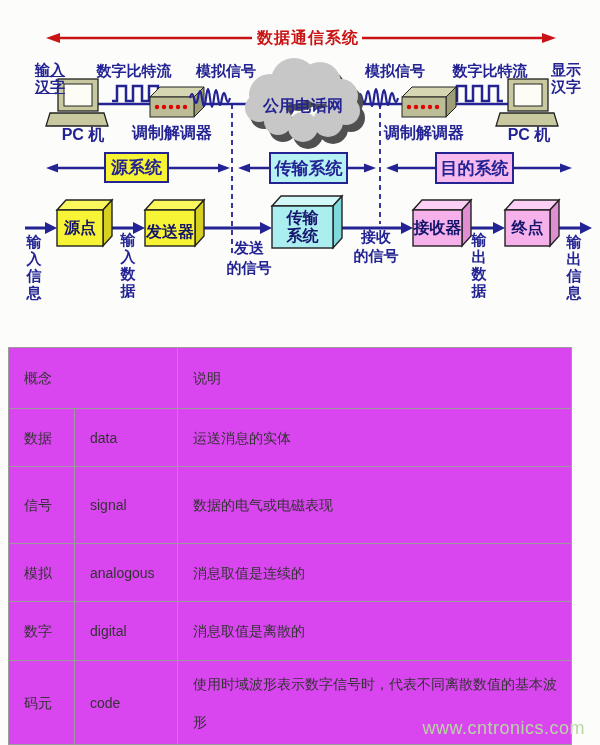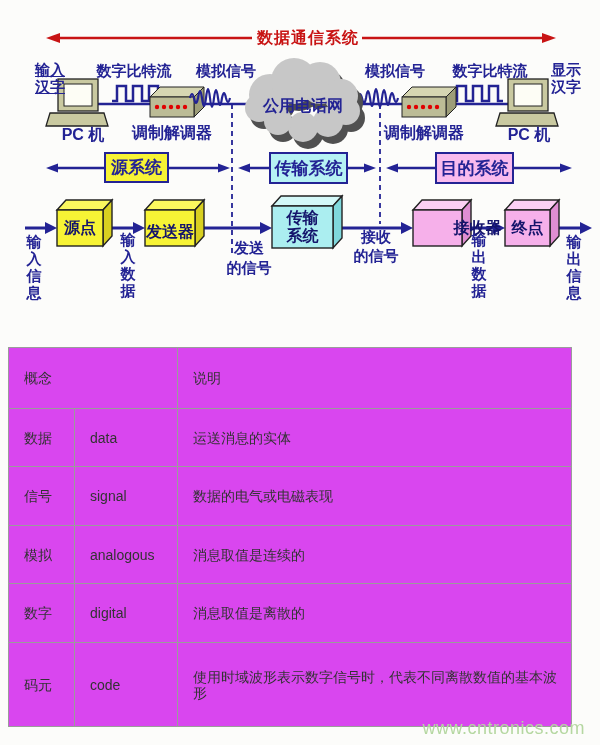--- a/index.html
+++ b/index.html
@@ -217,21 +217,21 @@
 
     <div class="bandlbl" style="left:105px;top:153px;width:63px;height:29px;">源系统</div>
     <div class="bandlbl" style="left:270px;top:153px;width:77px;height:30px;">传输系统</div>
     <div class="bandlbl" style="left:436px;top:153px;width:77px;height:30px;">目的系统</div>
 
     <div class="boxlbl" style="left:57px;top:210px;width:46px;height:36px;">源点</div>
     <div class="boxlbl" style="left:145px;top:210px;width:50px;height:45px;">发送器</div>
     <div class="boxlbl" style="left:272px;top:206px;width:61px;height:42px;">
       <span class="wrapspan">传输系统</span>
     </div>
-    <div class="boxlbl" style="left:413px;top:210px;width:49px;height:36px;padding-left:40px;">接收器</div>
+    <div class="boxlbl" style="left:413px;top:210px;width:49px;height:36px;">接收器</div>
     <div class="boxlbl" style="left:505px;top:210px;width:45px;height:36px;">终点</div>
 
     <div class="vlbl" style="left:25px;top:233px;">输入信息</div>
     <div class="vlbl" style="left:119px;top:231px;">输入数据</div>
     <div class="lbl lbl2" style="left:222px;top:238px;width:54px;line-height:20px;">
       <div>发送</div>
       <div>的信号</div>
     </div>
     <div class="lbl lbl2" style="left:348px;top:227px;width:56px;line-height:19px;">
       <div>接收</div>
@@ -250,38 +250,38 @@
     <tbody>
         <tr style="height:61px;">
       <td colspan="2">概念</td>
       <td>说明</td>
     </tr>
     <tr style="height:58px;">
       <td>数据</td>
       <td>data</td>
       <td>运送消息的实体</td>
     </tr>
-    <tr style="height:59px;">
+    <tr style="height:77px;">
       <td>信号</td>
       <td>signal</td>
       <td>数据的电气或电磁表现</td>
     </tr>
     <tr style="height:58px;">
       <td>模拟</td>
       <td>analogous</td>
       <td>消息取值是连续的</td>
     </tr>
     <tr style="height:59px;">
       <td>数字</td>
       <td>digital</td>
       <td>消息取值是离散的</td>
     </tr>
     <tr style="height:84px;">
       <td>码元</td>
       <td>code</td>
-      <td style="line-height:16px;margin-left:18px;">使用时域波形表示数字信号时，代表不同离散数值的基本波形</td>
+      <td style="line-height:38px;margin-left:18px;">使用时域波形表示数字信号时，代表不同离散数值的基本波形</td>
     </tr>
   </tbody>
     </table>
 
   <div class="wm">www.cntronics.com</div>
 
 </div>
 
 </body></html>

